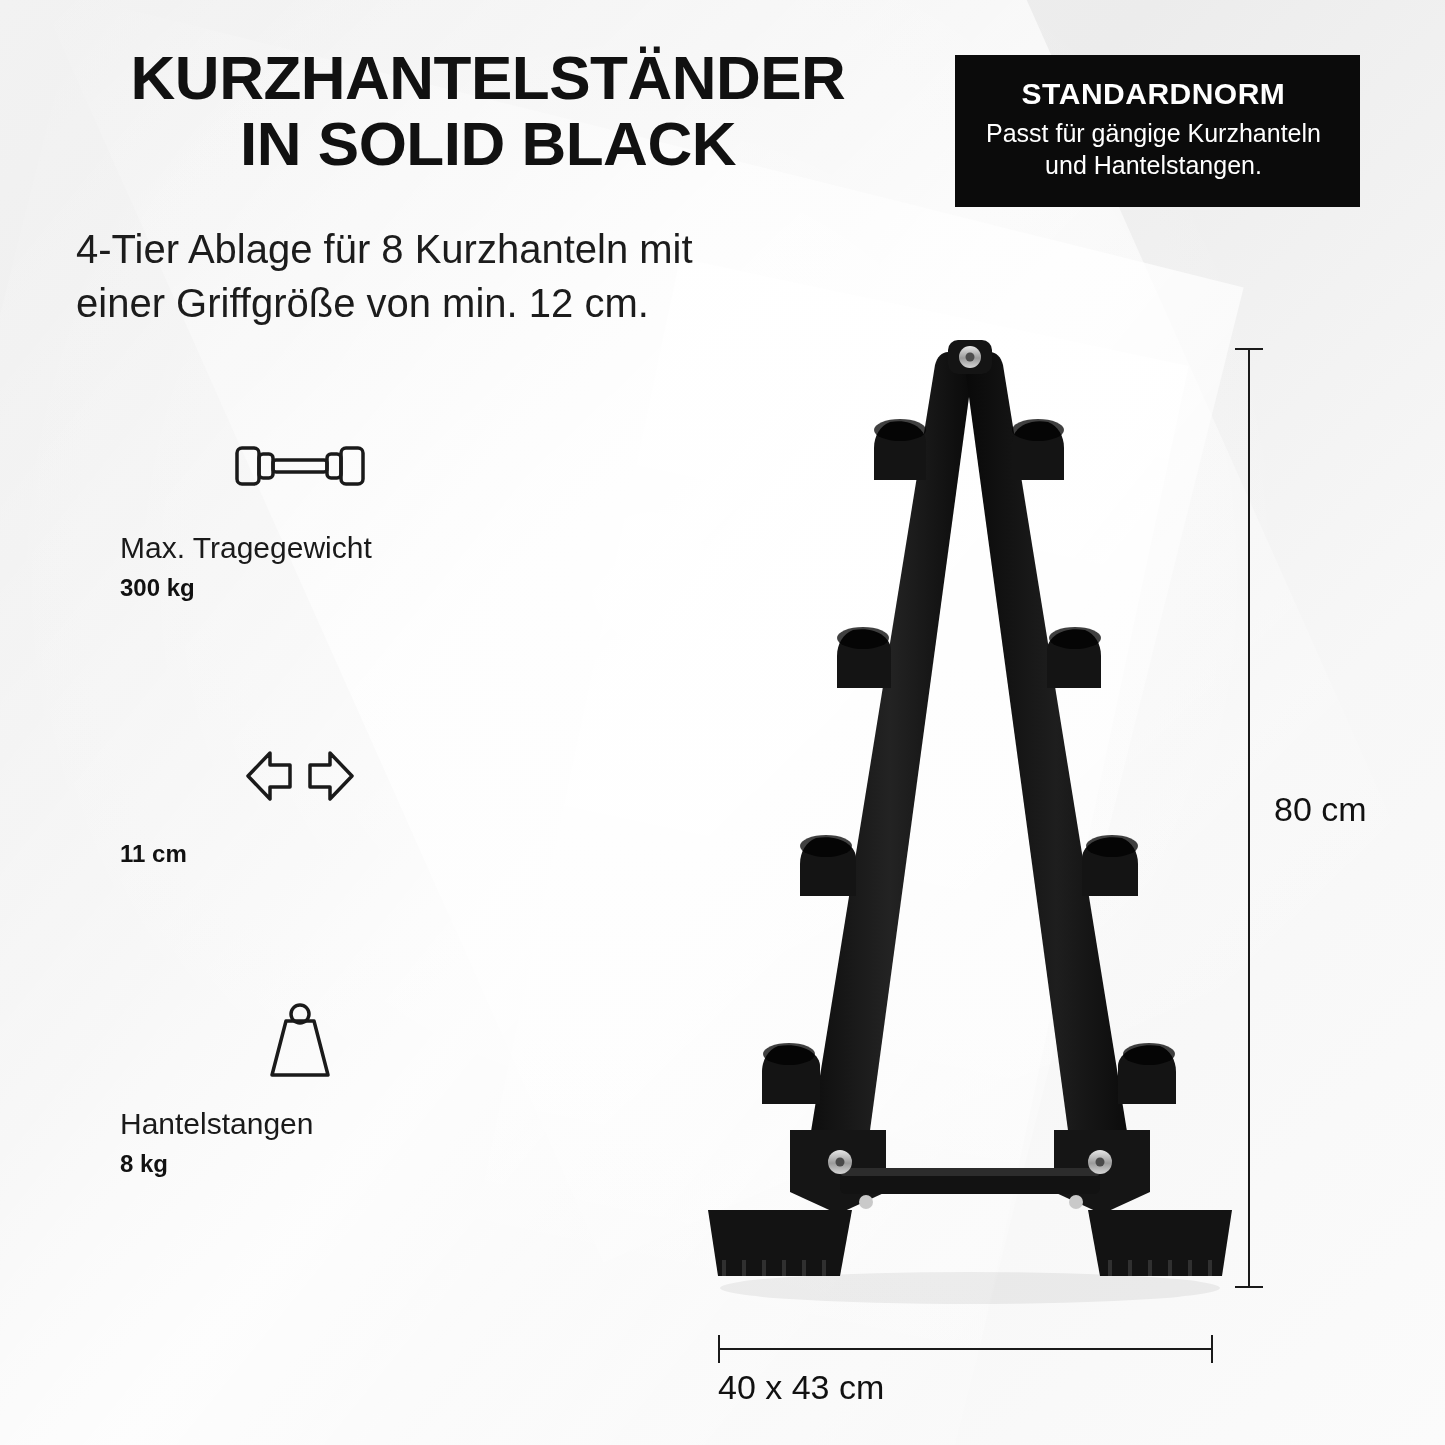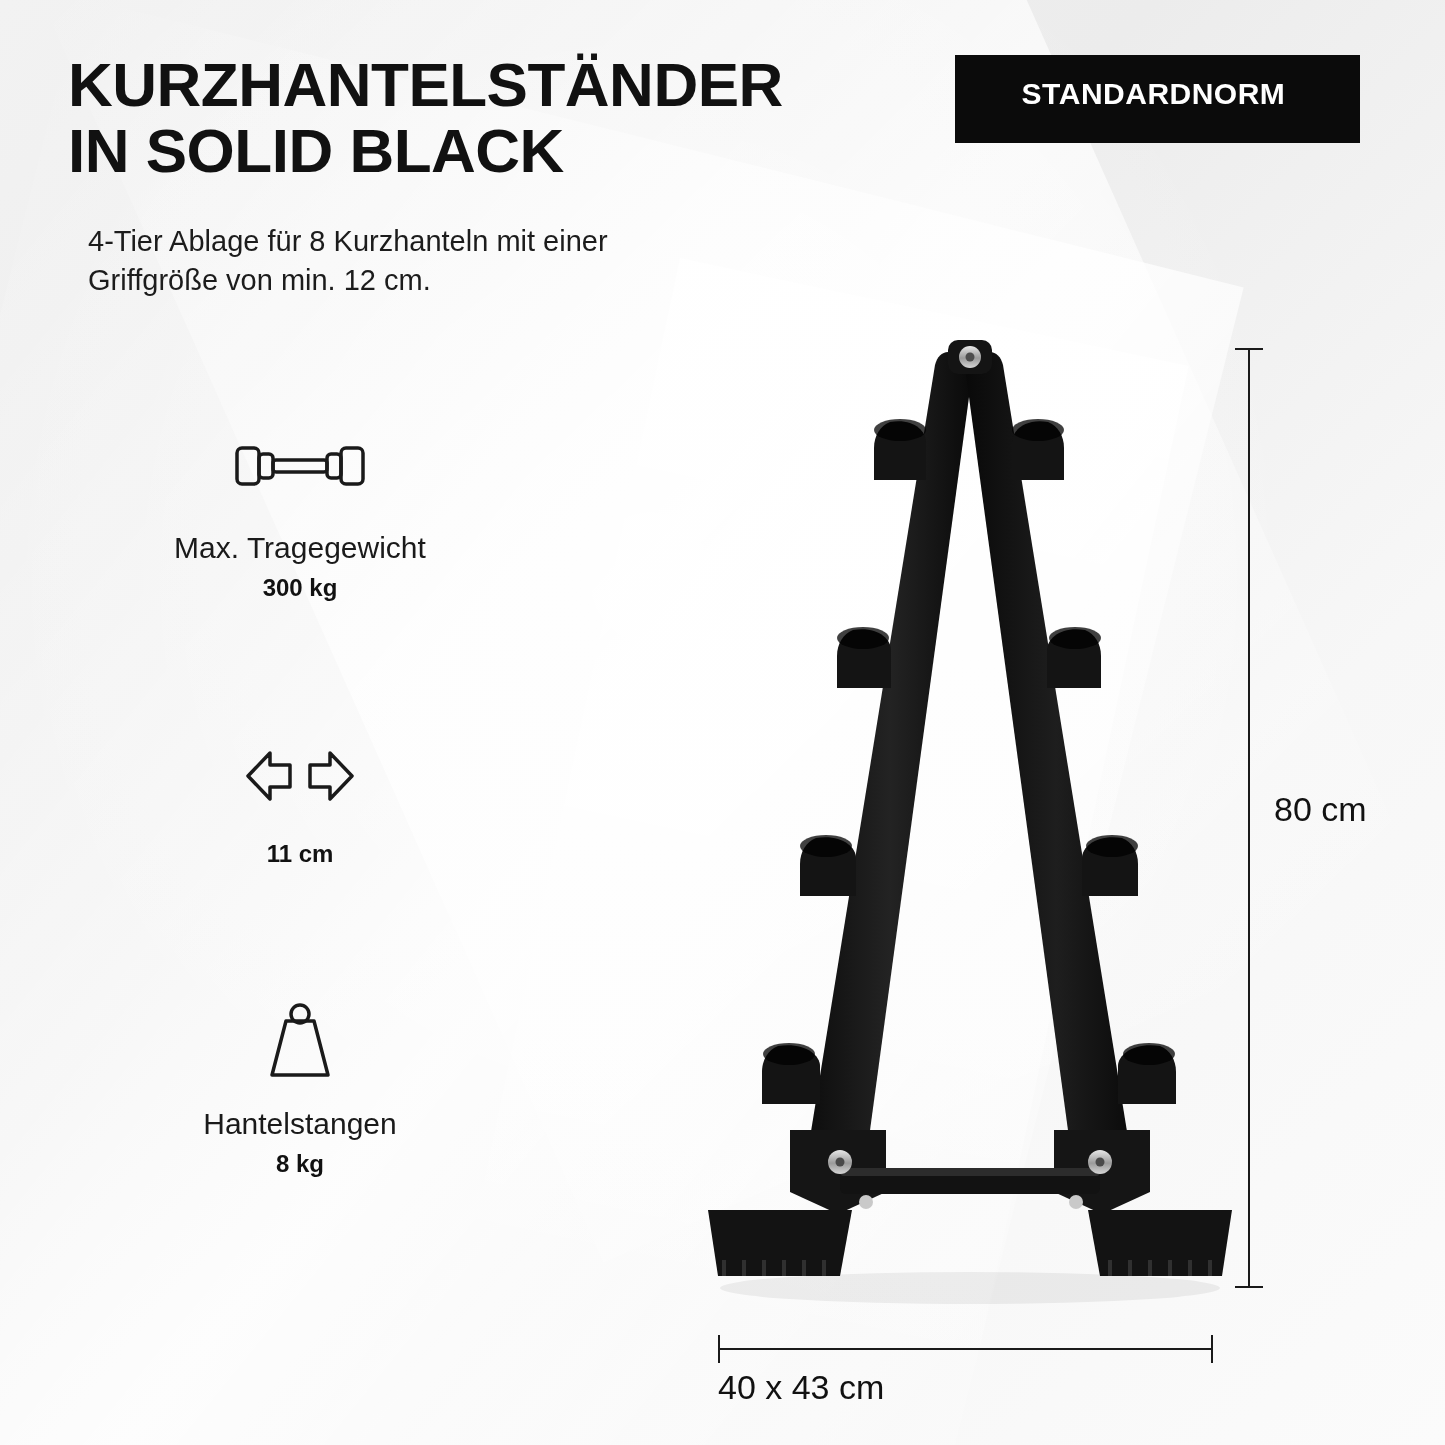--- a/index.html
+++ b/index.html
@@ -58,35 +58,36 @@
     position: absolute;
     inset: 0;
     background: radial-gradient(ellipse at 45% 40%, rgba(255,255,255,0.55) 0%, rgba(255,255,255,0) 60%);
     pointer-events: none;
   }
 
   
   .headline {
     position: absolute;
     left: 68px;
-    top: 52px;
+    top: 45px;
     width: 840px;
     font-size: 62px;
     line-height: 1.07;
     font-weight: bold;
     letter-spacing: -0.5px;
     color: #111111;
     text-transform: uppercase;
+    text-align: center;
   }
   .subheadline {
     position: absolute;
-    left: 88px;
+    left: 76px;
     top: 222px;
     width: 620px;
-    font-size: 29px;
+    font-size: 40px;
     line-height: 1.35;
     color: #1c1c1c;
   }
 
   
   .badge-box {
     position: absolute;
     right: 85px;
     top: 55px;
     width: 405px;
@@ -109,21 +110,20 @@
   }
 
   
   .features {
     position: absolute;
     left: 120px;
     top: 420px;
     width: 360px;
   }
   .feature {
-    text-align: center;
     margin-bottom: 128px;
   }
   .feature-icon {
     height: 92px;
     display: flex;
     align-items: center;
     justify-content: center;
     margin-bottom: 18px;
   }
   .feature-label {
@@ -217,20 +217,21 @@
 
   <div class="headline">
     <div>Kurzhantelständer</div>
     <div>in Solid Black</div>
   </div>
 
   <div class="subheadline">4-Tier Ablage für 8 Kurzhanteln mit einer Griffgröße von min. 12 cm.</div>
 
   <div class="badge-box">
     <div class="badge-title">Standardnorm</div>
+    <div class="badge-text">Passt für gängige Kurzhanteln und Hantelstangen.</div>
   </div>
 
   <div class="features">
 
     <div class="feature">
       <div class="feature-icon">
         <svg width="150" height="70" viewBox="0 0 150 70" fill="none" stroke="#1a1a1a" stroke-width="3.5">
           <rect x="12" y="17" width="22" height="36" rx="5"></rect>
           <rect x="34" y="23" width="14" height="24" rx="4"></rect>
           <rect x="102" y="23" width="14" height="24" rx="4"></rect>

